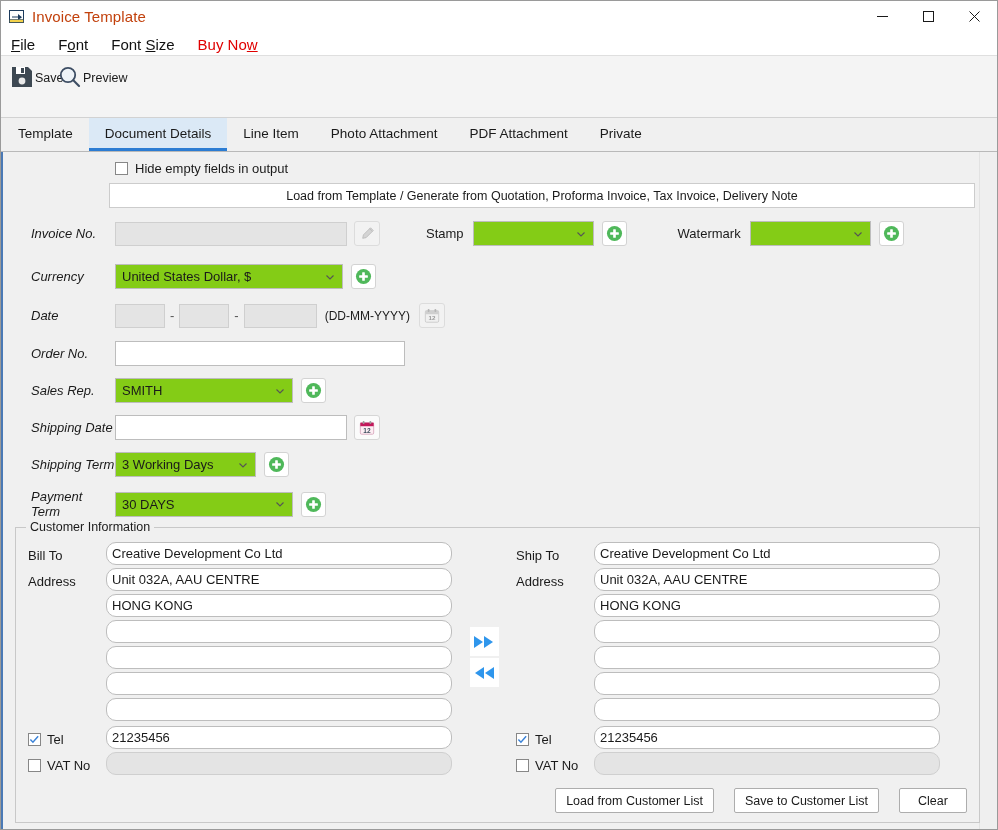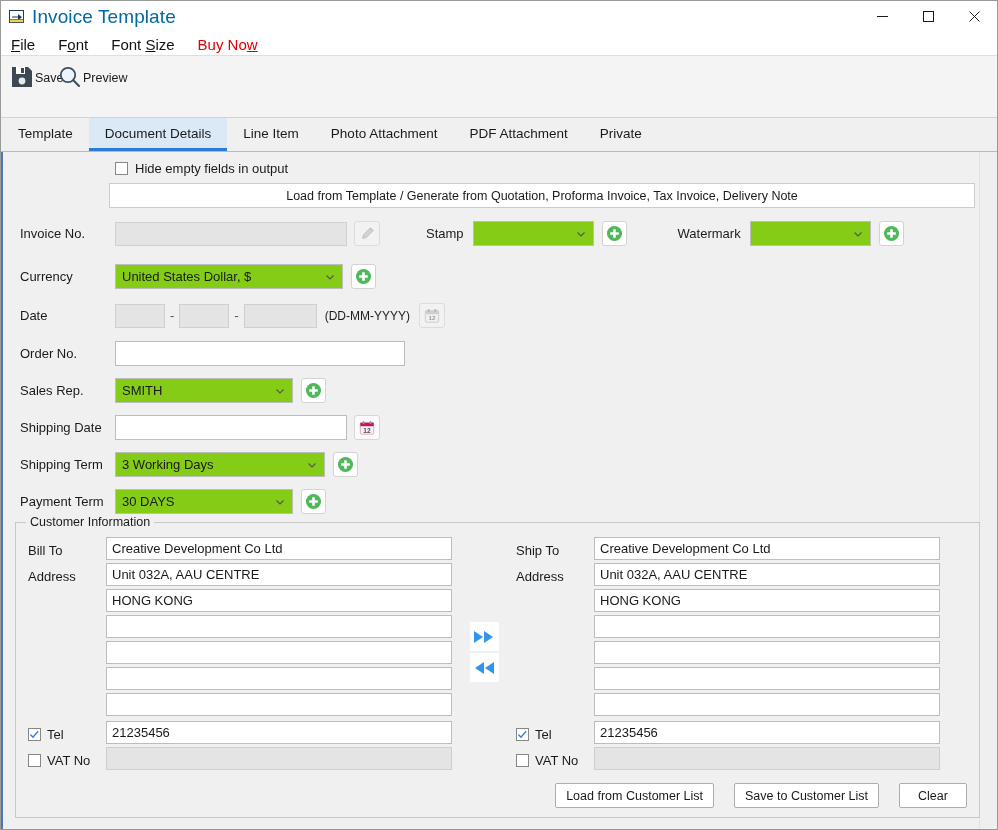--- a/index.html
+++ b/index.html
@@ -33,22 +33,22 @@
     border-bottom: 1px solid #ffffff;
   }
   .title-icon {
     margin-left: 8px;
     margin-right: 7px;
     width: 16px;
     height: 16px;
     display: block;
   }
   .title-text {
-    font-size: 19px;
-    color: #0369a1;
+    font-size: 15px;
+    color: #c2410c;
     letter-spacing: 0.1px;
   }
   .win-buttons {
     position: absolute;
     right: 0;
     top: 0;
     height: 31px;
     display: flex;
   }
   .win-btn {
@@ -156,25 +156,26 @@
   .inner {
     position: relative;
     padding: 0;
     height: 100%;
   }
 
   
   .row { display: flex; align-items: center; }
   .lbl-col {
     width: 112px;
-    padding-left: 17px;
+    padding-left: 28px;
     box-sizing: border-box;
     font-size: 13px;
     color: #1a1a1a;
     flex: 0 0 auto;
+    font-style: italic;
   }
   .txt {
     height: 24px;
     box-sizing: border-box;
     border: 1px solid #bdbdbd;
     background: #ffffff;
     font-family: "Liberation Sans", sans-serif;
     font-size: 13px;
     color: #1a1a1a;
     padding: 0 5px;
@@ -274,20 +275,21 @@
   .addr-label {
     width: 78px;
     font-size: 13px;
     color: #1a1a1a;
     flex: 0 0 auto;
   }
   .addr-input {
     width: 346px;
     height: 23px;
     margin-bottom: 3px;
+    border-radius: 10px;
   }
   .arrow-col {
     width: 64px;
     display: flex;
     flex-direction: column;
     align-items: center;
     padding-top: 89px;
     flex: 0 0 auto;
   }
   .arrow-btn {
@@ -527,21 +529,21 @@
             <rect x="1.5" y="3" width="15" height="4" fill="#c2185b"></rect>
             <rect x="4.2" y="1.2" width="2" height="3.2" rx="0.8" fill="#9b9b9b"></rect>
             <rect x="11.8" y="1.2" width="2" height="3.2" rx="0.8" fill="#9b9b9b"></rect>
             <text x="9" y="14.2" font-family="Liberation Sans, sans-serif" font-size="7.4" font-weight="bold" fill="#3d4d5c" text-anchor="middle">12</text>
           </svg>
         </span>
       </div>
 
       <div class="row" style="margin-top:12px;">
         <span class="lbl-col">Shipping Term</span>
-        <div class="combo" style="width:210px;">
+        <div class="combo" style="width:141px;">
           <span class="val">3 Working Days</span>
           <svg class="chev" viewBox="0 0 12 12">
             <polyline points="2.5,4.5 6,8 9.5,4.5" fill="none" stroke="#555" stroke-width="1.1"></polyline>
           </svg>
         </div>
         <span class="plusbtn">
           <svg width="17" height="17" viewBox="0 0 18 18">
             <circle cx="9" cy="9" r="8" fill="#4fb85a"></circle>
             <rect x="7.6" y="4.4" width="2.8" height="9.2" fill="#ffffff" rx="0.6"></rect>
             <rect x="4.4" y="7.6" width="9.2" height="2.8" fill="#ffffff" rx="0.6"></rect>

